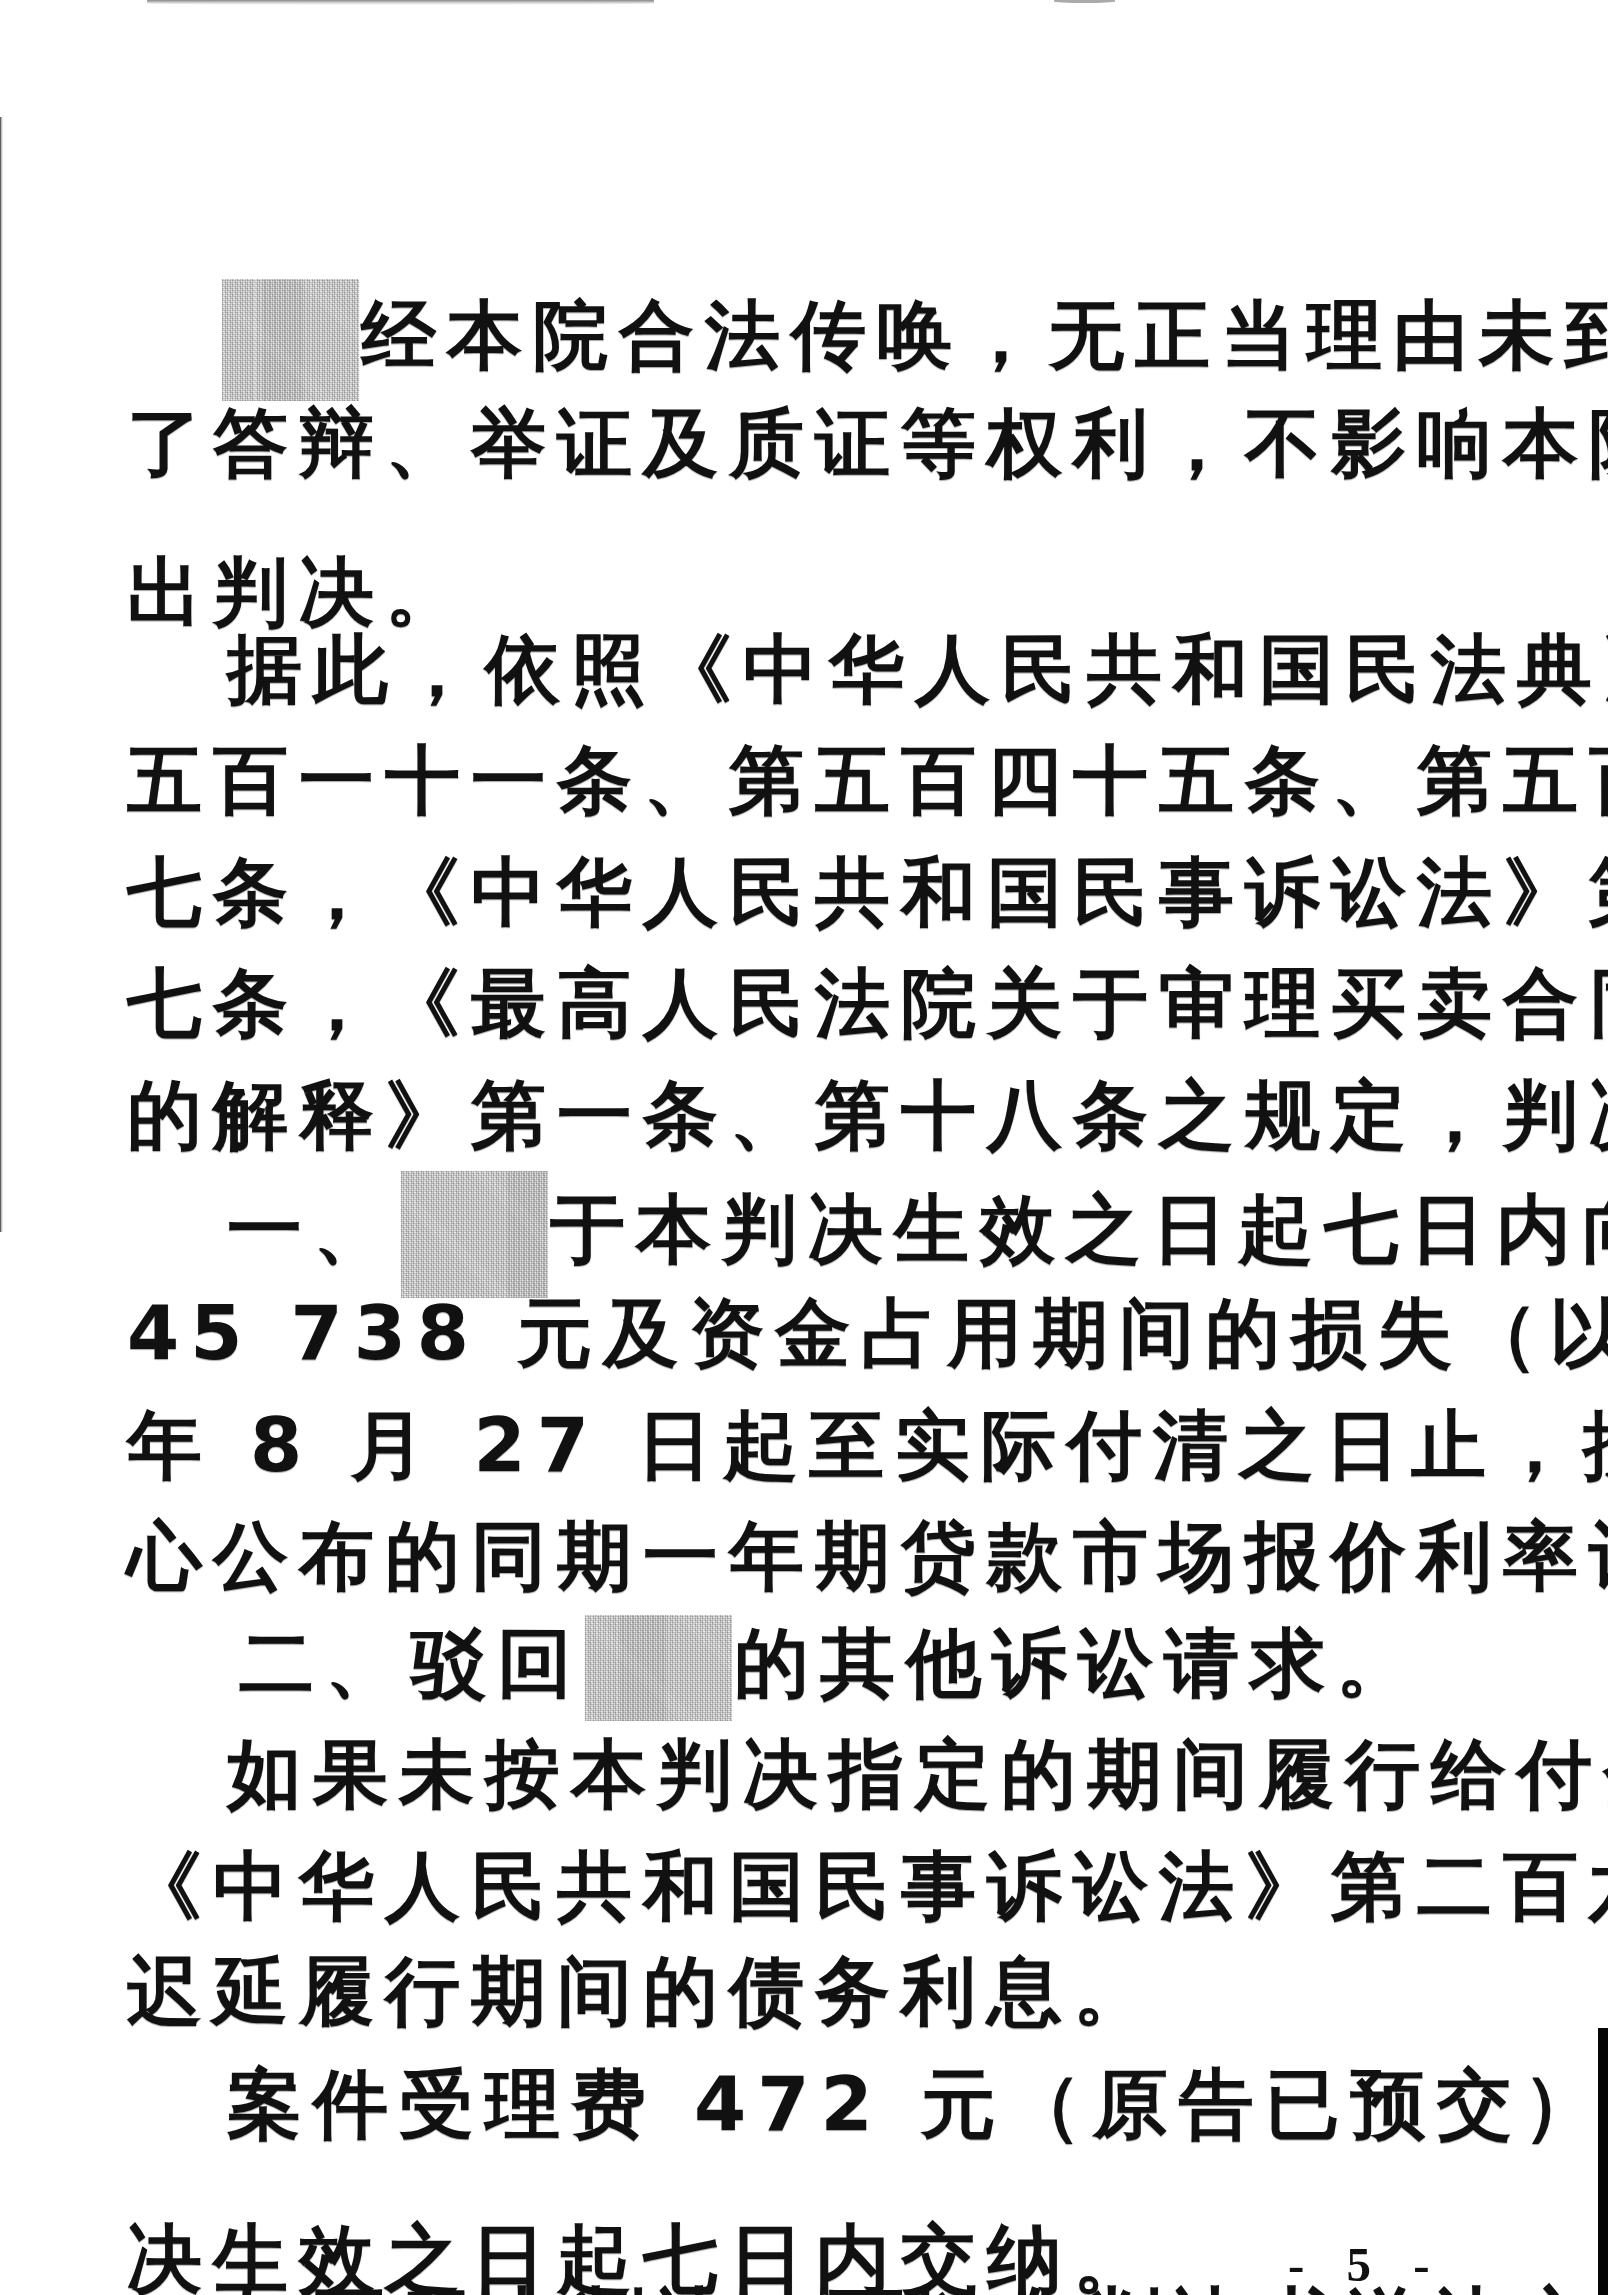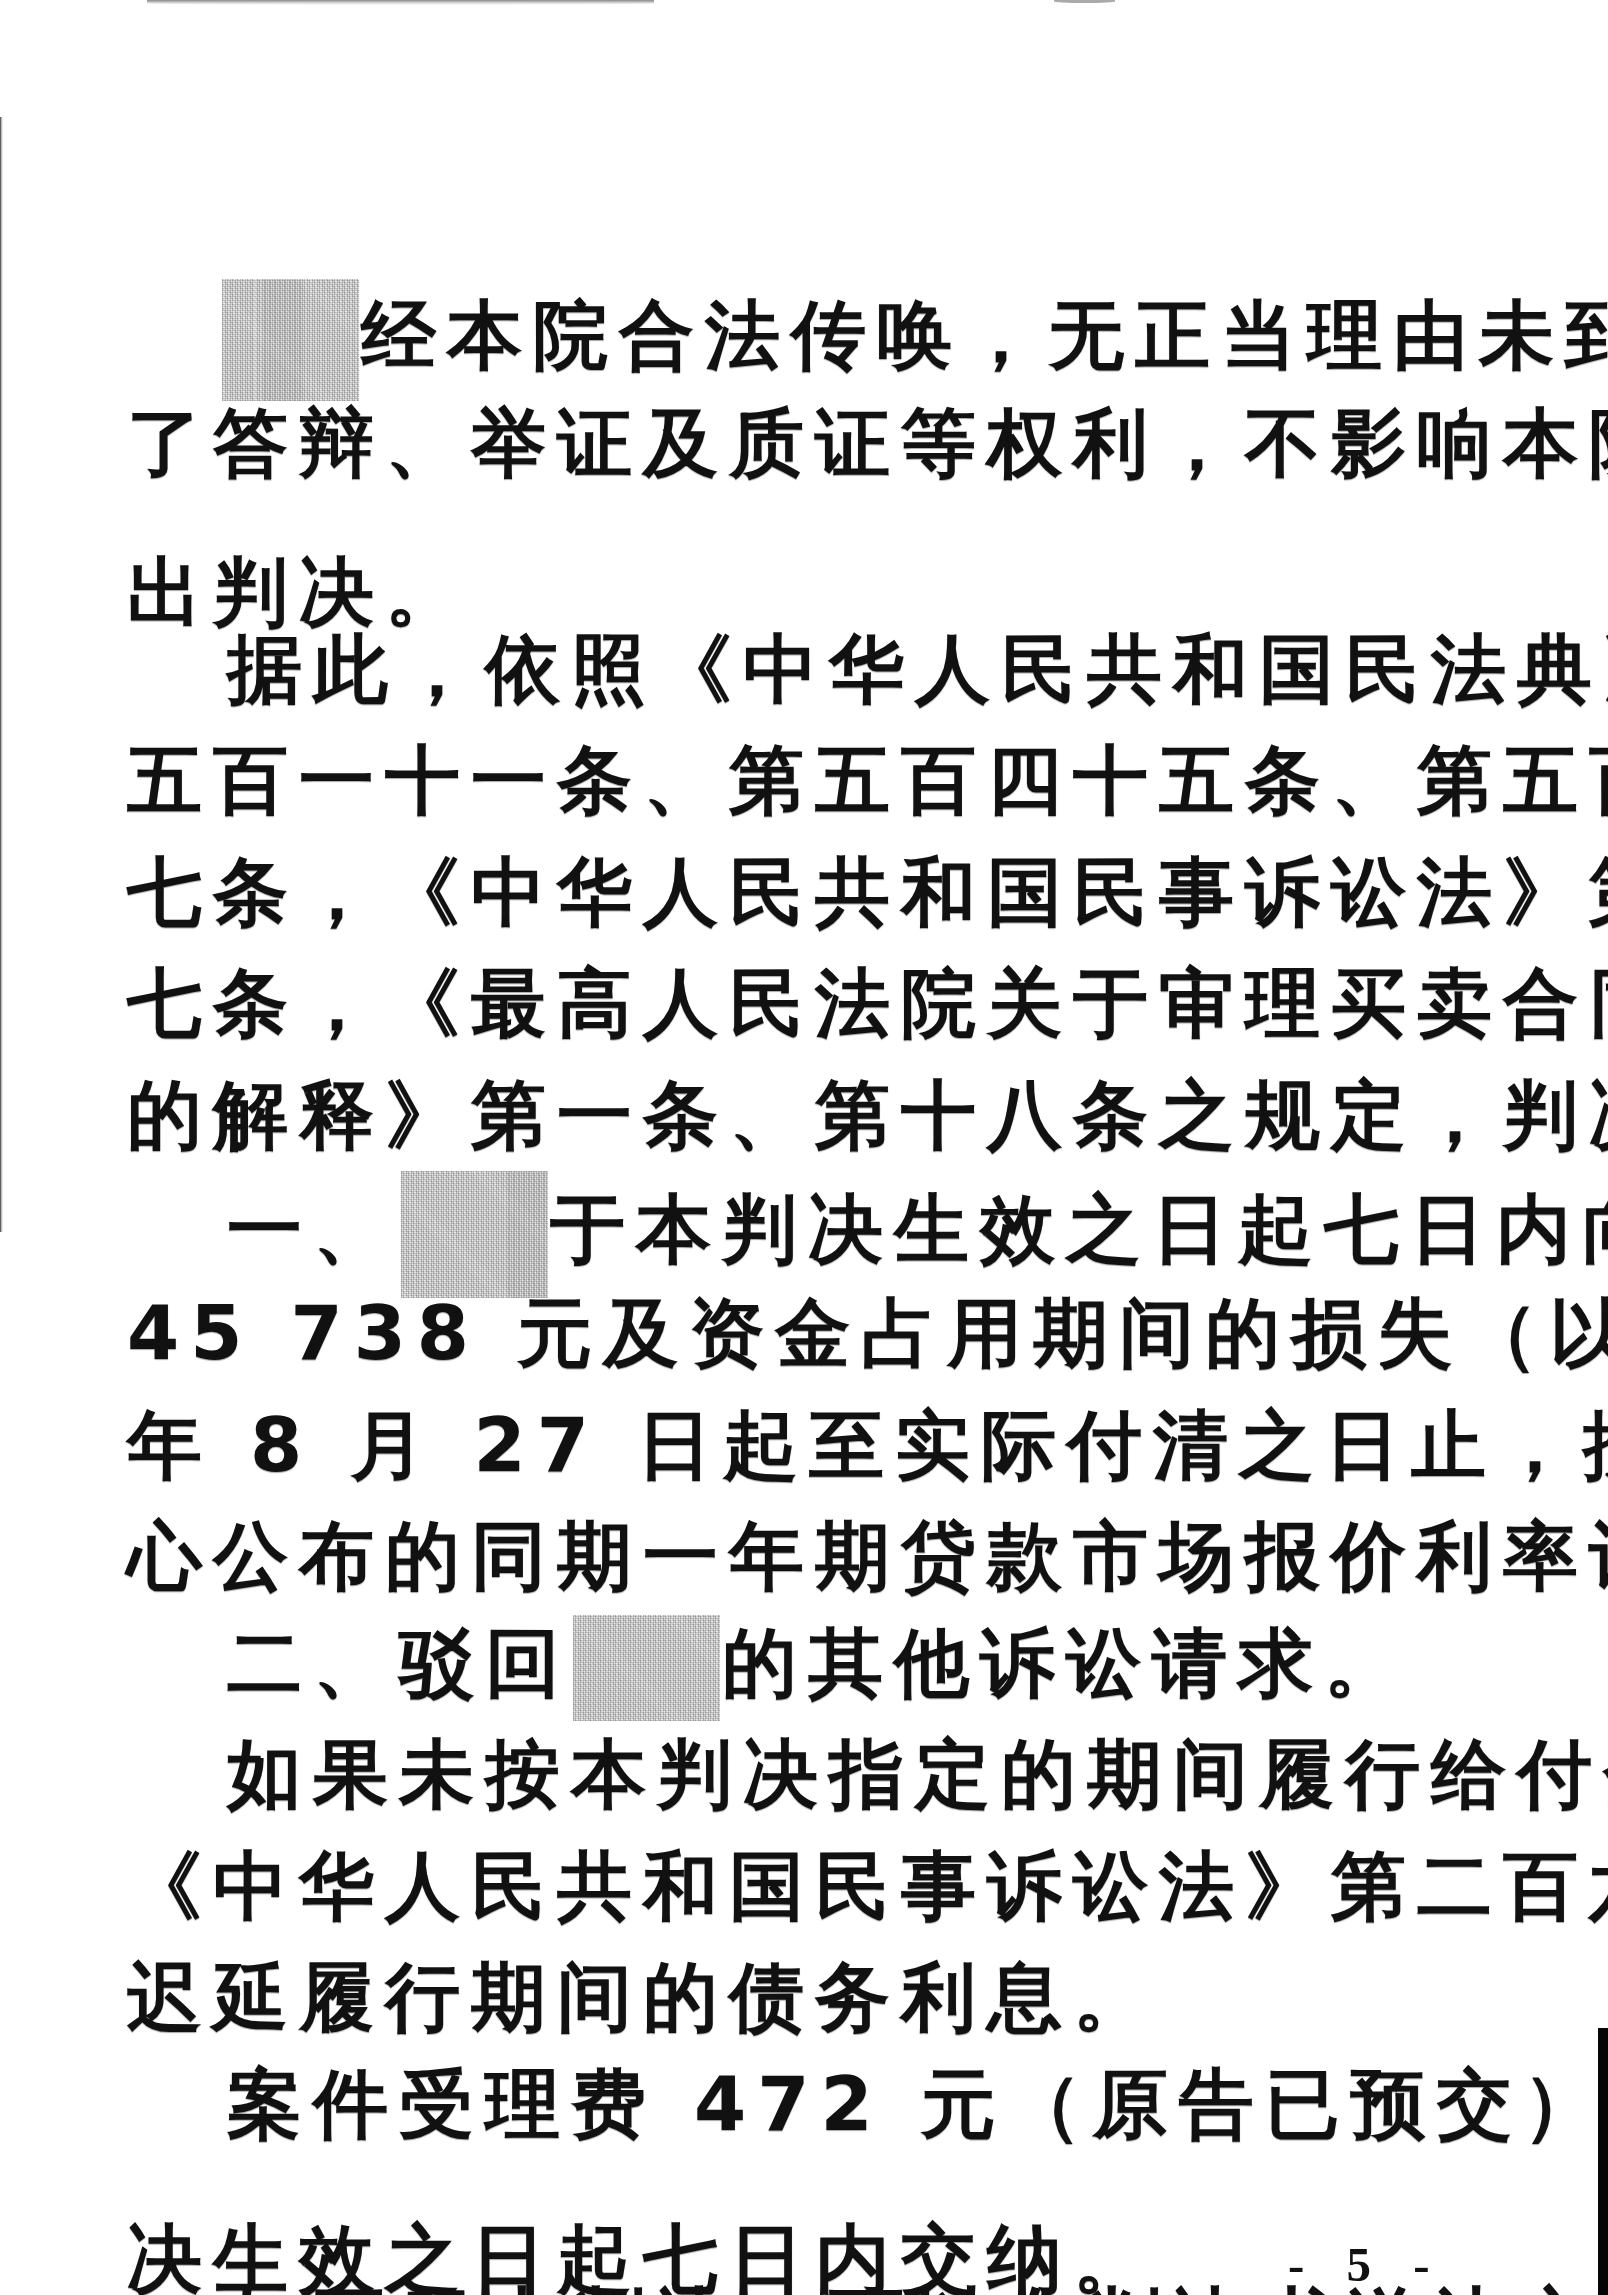--- a/index.html
+++ b/index.html
@@ -75,27 +75,27 @@
   <div class="line" style="top:689px;">七条，《最高人民法院关于审理买卖合同纠纷案件适用法律问题</div>
   <div class="line" style="top:801px;">的解释》第一条、第十八条之规定，判决如下：</div>
 
   <div class="line indent" style="top:907px;">
     <span>一、</span><span class="redact" style="width:147px;height:127px;"></span><span>于本判决生效之日起七日内向</span>
   </div>
   <div class="line" style="top:1019px;">45 738 元及资金占用期间的损失（以 45 738 元为基数，自 2025</div>
   <div class="line" style="top:1131px;">年 8 月 27 日起至实际付清之日止，按照全国银行间同业拆借中</div>
   <div class="line" style="top:1242px;">心公布的同期一年期贷款市场报价利率计算）；</div>
 
-  <div class="line indent" style="top:1349px;">
+  <div class="line indent" style="top:1349px;margin-left:12px;">
     <span>二、驳回</span><span class="redact" style="width:147px;height:106px;"></span><span>的其他诉讼请求。</span>
   </div>
 
   <div class="line indent" style="top:1460px;">如果未按本判决指定的期间履行给付金钱义务，应当依照</div>
   <div class="line" style="top:1572px;">《中华人民共和国民事诉讼法》第二百六十四条规定，加倍支付</div>
-  <div class="line" style="top:1683px;">迟延履行期间的债务利息。</div>
+  <div class="line" style="top:1683px;font-family:Liberation Mono, monospace;">迟延履行期间的债务利息。</div>
 
   <div class="line indent" style="top:1790px;">
     <span>案件受理费 472 元（原告已预交），由</span>
   </div>
   <div class="line" style="top:1901px;margin-top:44px;">决生效之日起七日内交纳。</div>
 
   <div class="line indent" style="top:2008px;">如不服本判决，可以在判决书送达之日起十五日内，向本院</div>
 
 </div>
 

